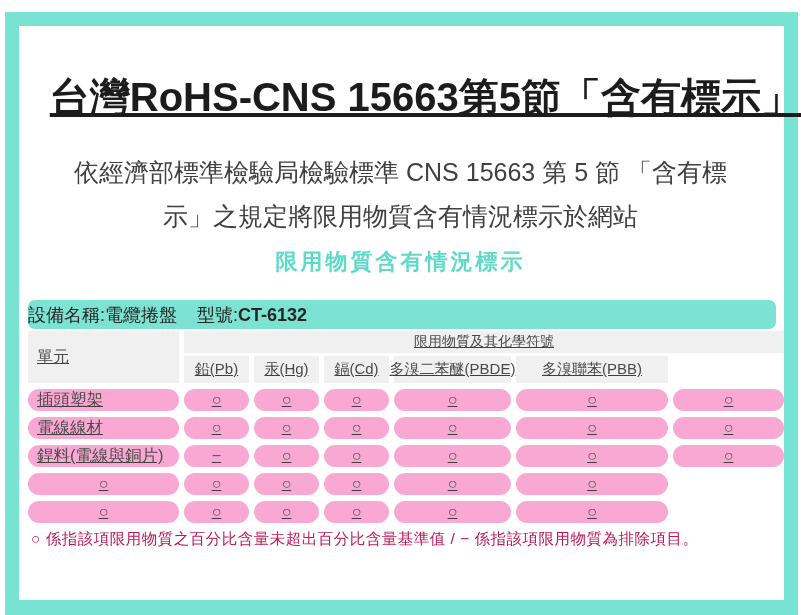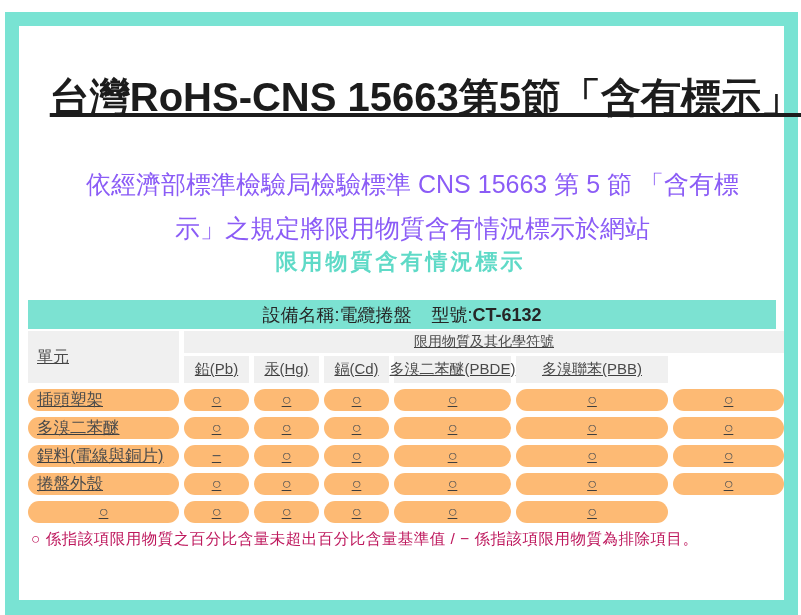--- a/index.html
+++ b/index.html
@@ -15,34 +15,34 @@
     box-sizing:border-box;
     border:14px solid #79e3d3;border-bottom-width:15px;
     background:transparent;
   }
   .title{
     position:absolute;top:70px;left:0;width:100%;margin:0;
     text-align:right;font-size:40px;font-weight:bold;color:#1c1c1c;
     letter-spacing:0px;white-space:nowrap;text-decoration:underline;
   }
   .subtitle{
-    position:absolute;top:150px;left:50px;width:701px;margin:12px;
-    text-align:center;font-size:25px;line-height:1.76;color:#8b5cf6;
+    position:absolute;top:150px;left:50px;width:701px;margin:0;
+    text-align:center;font-size:25px;line-height:1.76;color:#404040;
   }
   .section-heading{
     position:absolute;top:247px;left:0;width:100%;margin:0;
     text-align:center;font-size:22px;font-weight:bold;
     color:#5fdac7;letter-spacing:3px;
   }
   
   .rohs-table{position:absolute;top:300px;left:28px;width:748px;}
   .banner{
     height:29px;background:#7ce2d2;margin-bottom:2px;
-    display:flex;align-items:center;justify-content:center;
-    font-size:18px;color:#262626;
+    display:flex;align-items:center;
+    font-size:18px;color:#262626;border-radius:7px;
   }
   .banner .model-group{margin-left:20px;}
   .banner .model-value{font-weight:bold;margin-top:43px;}
   .grid{
     display:grid;
     grid-template-columns:151px 65px 65px 65px 117px 152px 111px;
     column-gap:5px;
     text-decoration:underline;
   }
   .header-grid{grid-template-rows:22px 27px;row-gap:3px;}
@@ -55,21 +55,21 @@
     grid-column:2/8;grid-row:1;display:flex;align-items:center;
     justify-content:center;font-size:14px;
   }
   .chem-cell{
     grid-row:2;display:flex;align-items:center;justify-content:center;
     font-size:15px;white-space:nowrap;
   }
   .chem-cell sup{font-size:10px;line-height:1;margin-top:-6px;}
   .brow{margin-top:6px;grid-auto-rows:22px;}
   .bcell{
-    background:#fdba74;color:#4c4c4c;display:flex;align-items:center;
+    background:#f9a8d4;color:#4c4c4c;display:flex;align-items:center;
     justify-content:center;font-size:16px;border-radius:11px;
   }
   .bcell.rlabel{
     justify-content:flex-start;padding-left:9px;box-sizing:border-box;
     font-size:16.5px;white-space:nowrap;
   }
   .bcell.mark{font-size:16px;color:#555555;}
   .note{
     position:absolute;top:529px;left:31px;margin:0;
     font-size:15.5px;color:#be185d;letter-spacing:0.5px;white-space:nowrap;
@@ -108,41 +108,40 @@
     <div class="bcell rlabel">插頭塑架</div>
     <div class="bcell mark">○</div>
     <div class="bcell mark">○</div>
     <div class="bcell mark">○</div>
     <div class="bcell mark">○</div>
     <div class="bcell mark">○</div>
     <div class="bcell mark">○</div>
   </div>
 
   <div class="grid brow">
-    <div class="bcell rlabel">多溴二苯醚</div>
+    <div class="bcell rlabel">電線線材</div>
     <div class="bcell mark">○</div>
     <div class="bcell mark">○</div>
     <div class="bcell mark">○</div>
     <div class="bcell mark">○</div>
     <div class="bcell mark">○</div>
     <div class="bcell mark">○</div>
   </div>
 
   <div class="grid brow">
     <div class="bcell rlabel">銲料(電線與銅片)</div>
     <div class="bcell mark">−</div>
     <div class="bcell mark">○</div>
     <div class="bcell mark">○</div>
     <div class="bcell mark">○</div>
     <div class="bcell mark">○</div>
     <div class="bcell mark">○</div>
   </div>
 
   <div class="grid brow">
-    <div class="bcell rlabel">捲盤外殼</div>
     <div class="bcell mark">○</div>
     <div class="bcell mark">○</div>
     <div class="bcell mark">○</div>
     <div class="bcell mark">○</div>
     <div class="bcell mark">○</div>
     <div class="bcell mark">○</div>
   </div>
 
   <div class="grid brow">
     <div class="bcell mark">○</div>

